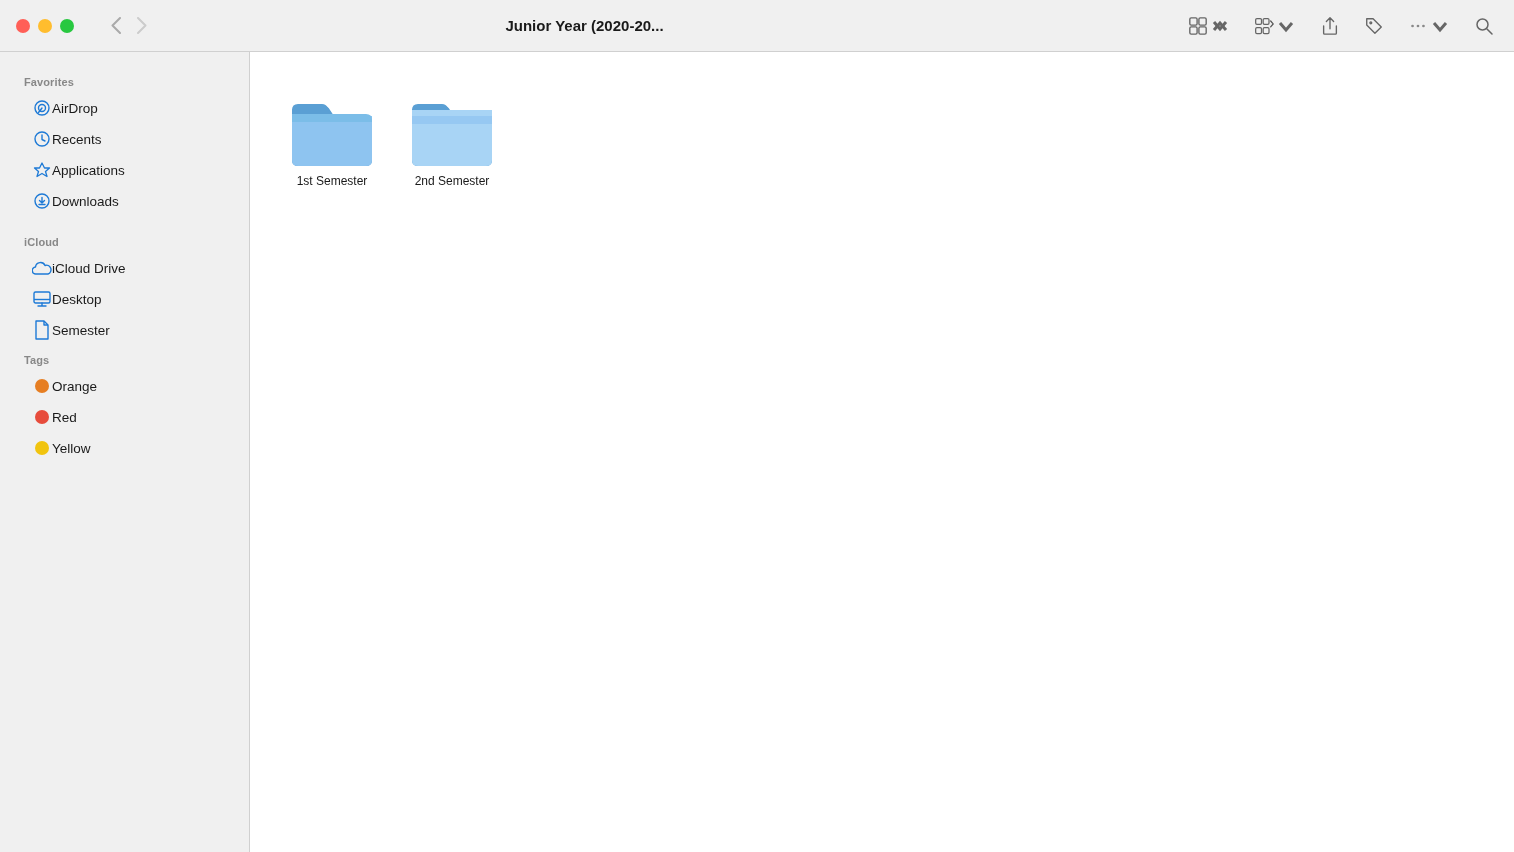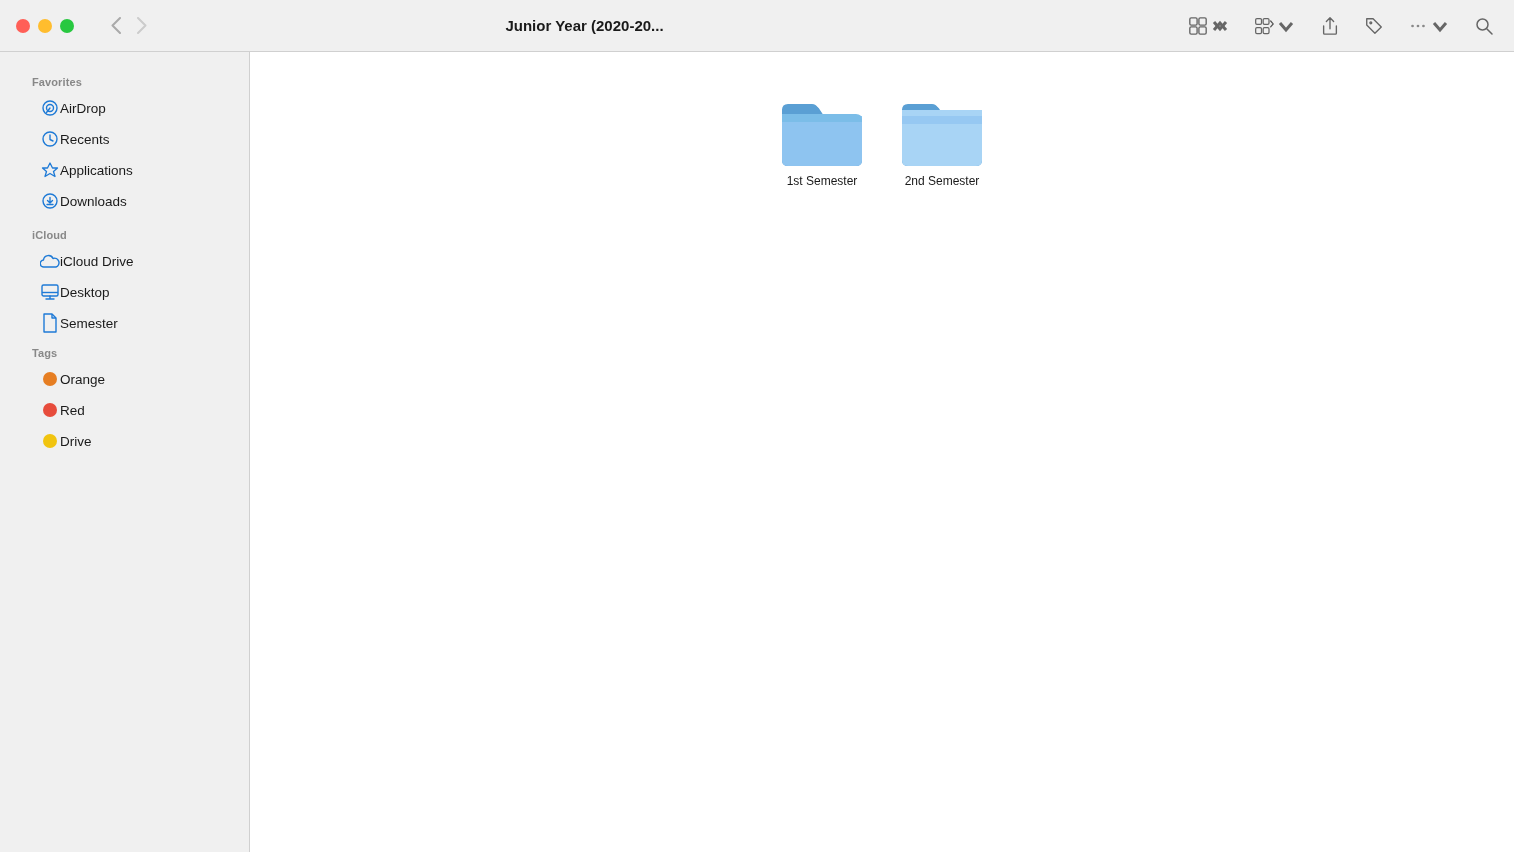--- a/index.html
+++ b/index.html
@@ -97,21 +97,21 @@
       display: flex;
       flex: 1;
       overflow: hidden;
     }
 
     
     .sidebar {
       width: 250px;
       background: #f0f0f0;
       border-right: 1px solid #d0d0d0;
-      padding: 16px 16px;
+      padding: 16px 8px;
       overflow-y: auto;
       flex-shrink: 0;
     }
 
     .sidebar-section-header {
       font-size: 11px;
       font-weight: 600;
       color: #888;
       text-transform: none;
       padding: 8px 16px 4px 16px;
@@ -153,21 +153,20 @@
       flex: 1;
       background: #ffffff;
       padding: 32px;
       overflow: auto;
     }
 
     .file-grid {
       display: flex;
       flex-wrap: wrap;
       gap: 20px;
-      justify-content: center;
     }
 
     .file-item {
       display: flex;
       flex-direction: column;
       align-items: center;
       width: 100px;
       cursor: pointer;
       padding: 8px;
       border-radius: 6px;
@@ -322,21 +321,21 @@
         <svg width="18" height="18" viewBox="0 0 18 18" fill="none">
           <circle cx="9" cy="9" r="7" stroke="#1e7ad6" stroke-width="1.4" fill="none"></circle>
           <path d="M9 5.5v5M6.5 8.5l2.5 2.5 2.5-2.5" stroke="#1e7ad6" stroke-width="1.4" stroke-linecap="round" stroke-linejoin="round"></path>
           <path d="M6 12.5h6" stroke="#1e7ad6" stroke-width="1.4" stroke-linecap="round"></path>
         </svg>
       </div>
       <span class="sidebar-item-label">Downloads</span>
     </div>
 
 
-    <div class="sidebar-section-header" style="margin-top:5px;">iCloud</div>
+    <div class="sidebar-section-header" style="margin-top:12px;">iCloud</div>
 
     <div class="sidebar-item">
       <div class="sidebar-item-icon">
         <svg width="20" height="14" viewBox="0 0 20 14" fill="none">
           <path d="M16 13H4a3.5 3.5 0 01-.5-7 5 5 0 019.5-1.5A3 3 0 0116 13z" stroke="#1e7ad6" stroke-width="1.4" fill="none" stroke-linejoin="round"></path>
         </svg>
       </div>
       <span class="sidebar-item-label">iCloud Drive</span>
     </div>
 
@@ -374,21 +373,21 @@
       <div class="sidebar-item-icon">
         <div class="tag-dot" style="background:#e74c3c; width:14px; height:14px;"></div>
       </div>
       <span class="sidebar-item-label">Red</span>
     </div>
 
     <div class="sidebar-item">
       <div class="sidebar-item-icon">
         <div class="tag-dot" style="background:#f1c40f; width:14px; height:14px;"></div>
       </div>
-      <span class="sidebar-item-label">Drive</span>
+      <span class="sidebar-item-label">Yellow</span>
     </div>
 
   </div>
 
   <div class="content-area">
     <div class="file-grid">
 
       <div class="file-item">
         <div class="folder-icon-wrapper">
           <svg width="88" height="76" viewBox="0 0 88 76" xmlns="http://www.w3.org/2000/svg">

